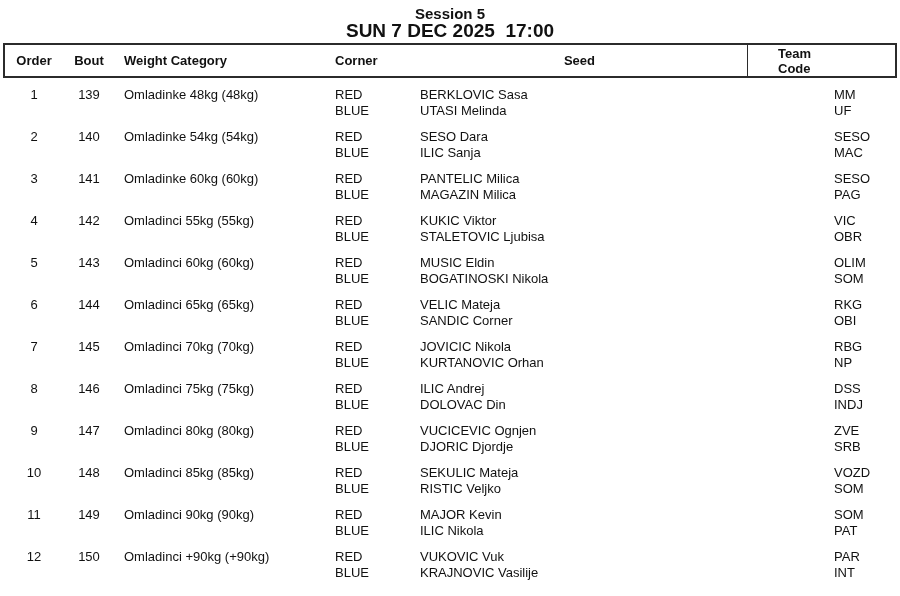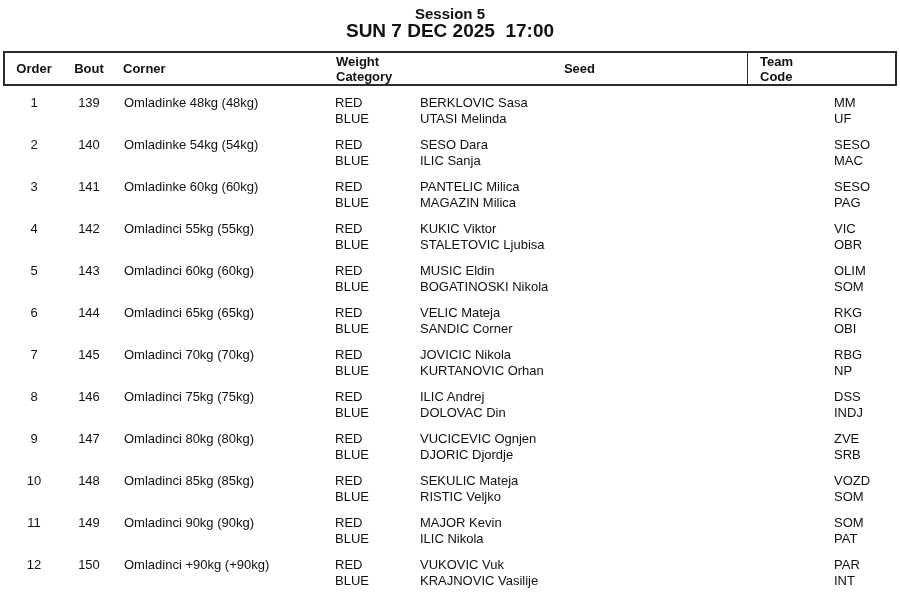--- a/index.html
+++ b/index.html
@@ -25,42 +25,42 @@
     padding-top: 5px;
   }
   .subtitle {
     text-align: center;
     font-weight: bold;
     font-size: 19px;
     line-height: 17px;
     white-space: pre;
   }
   .header-box {
-    margin: 12px 3px 0 3px;
+    margin: 4px 3px 0 3px;
     border: 2px solid #2b2b2b;
     background: #ffffff;
   }
   .grid {
     display: grid;
     grid-template-columns: 58px 52px 212px 85px 335px 75px 1fr;
   }
   .hdr-cell {
     font-weight: bold;
     font-size: 13px;
     line-height: 15px;
     min-height: 31px;
     display: flex;
     align-items: center;
   }
   .c-center { justify-content: center; text-align: center; }
   .c-left   { padding-left: 9px; }
   .hdr-team {
     border-left: 1px solid #2b2b2b;
-    padding-left: 12px;
     align-self: stretch;
+    justify-content: flex-end;
   }
   .hdr-team .wrap { width: 44px; }
   .rows {
     margin: 9px 5px 0 5px;
   }
   .bout-row {
     margin-bottom: 10px;
     font-size: 13px;
     line-height: 16px;
   }
@@ -75,22 +75,22 @@
 
 <div class="page">
 
   <div class="title">Session 5</div>
   <div class="subtitle">SUN 7 DEC 2025  17:00</div>
 
   <div class="header-box">
     <div class="grid">
       <div class="hdr-cell c-center">Order</div>
       <div class="hdr-cell c-center">Bout</div>
+      <div class="hdr-cell c-left">Weight Category</div>
       <div class="hdr-cell cell-pad" style="display:flex;align-items:center;">Corner</div>
-      <div class="hdr-cell c-left">Weight Category</div>
       <div class="hdr-cell c-center">Seed</div>
       <div class="hdr-cell hdr-team">
         <div class="wrap">Team Code</div>
       </div>
     </div>
   </div>
 
   <div class="rows" id="bout-rows">
   <div class="grid bout-row">
     <div class="cell-top">1</div>

